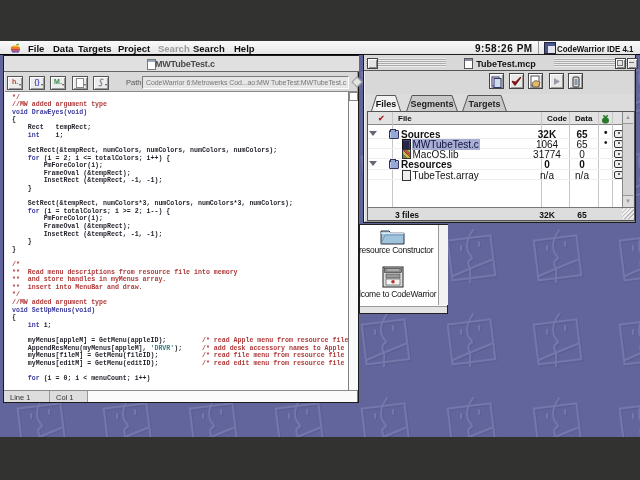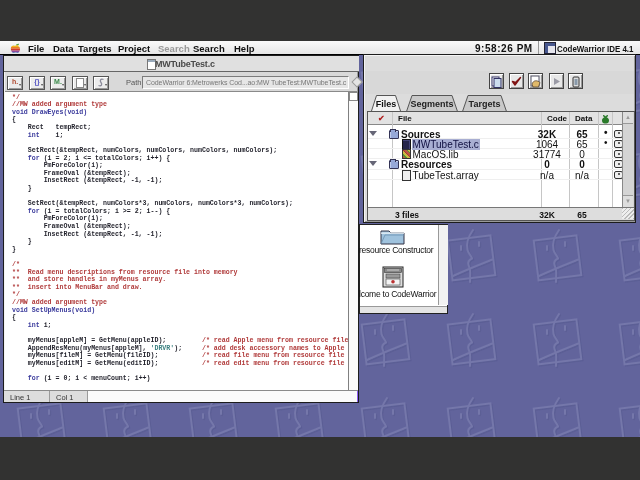--- a/index.html
+++ b/index.html
@@ -206,20 +206,31 @@
     <span class="abs" style="left:0px;top:0px;width:7px;height:7px;background:#fff;border:1px solid #888"></span>
   </div>
   <div id="edstatus" class="abs">
     <div class="scell" style="left:0;width:46px;padding-left:6px">Line 1</div>
     <div class="scell" style="left:46px;width:38px;padding-left:6px">Col 1</div>
     <div id="edhscroll"></div>
   </div>
 </div>
 
 <div id="pw" class="win">
+  <div id="pwtitle" class="abs">
+    <div class="stripes"></div>
+    <span class="tbox" style="left:3px"></span>
+    <div class="cap"><span style="display:inline-block;width:7px;height:9px;background:#fff;border:1px solid #555;vertical-align:-2px;margin-right:3px;box-shadow:inset 0 2px 0 #88a"></span>TubeTest.mcp</div>
+    <span class="tbox" style="left:251px">
+        <span style="position:absolute;left:1px;top:1px;width:4px;height:4px;border:1px solid #777"></span>
+      </span>
+    <span class="tbox" style="left:262.5px">
+        <span style="position:absolute;left:1px;top:3px;width:5px;height:1px;background:#777"></span>
+      </span>
+  </div>
   <div id="pwbar" class="abs">
     <div id="popup">
       <svg class="abs" style="left:3px;top:3px" width="9" height="9" viewBox="0 0 9 9">
         <circle cx="4.5" cy="4.5" r="4" fill="#c03030" stroke="#400"></circle>
         <circle cx="4.5" cy="4.5" r="1.6" fill="#300"></circle>
       </svg>
       <span class="abs" style="left:15px;top:3px;font-size:8.5px;color:#111">TubeTest</span>
       <span class="abs" style="right:4px;top:3.5px;font-size:7px;color:#111">▼</span>
     </div>
     <div class="pbtn" style="left:124px"><svg width="11" height="12" viewBox="0 0 11 12">

